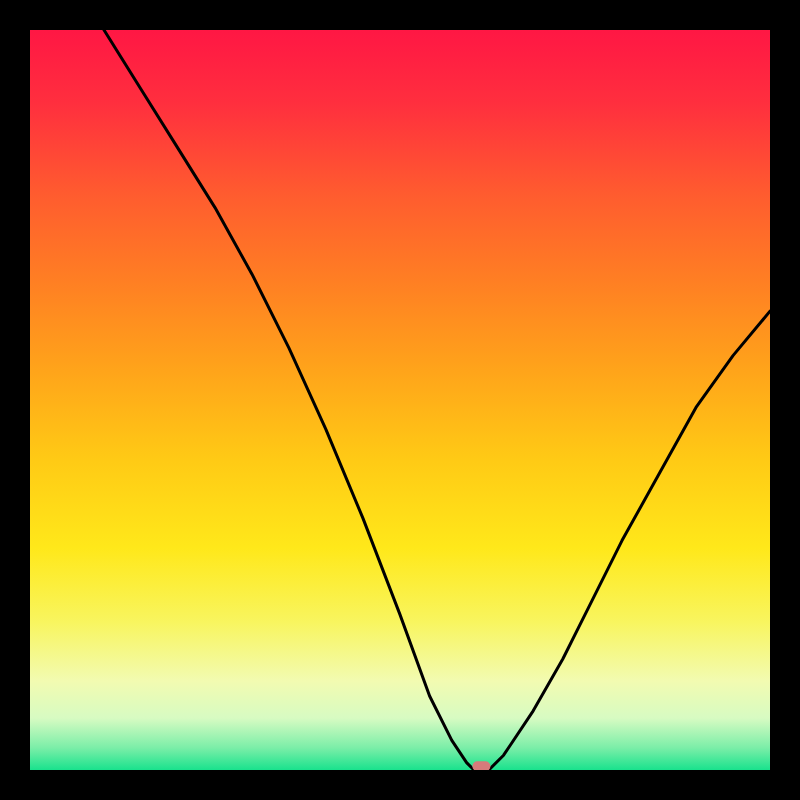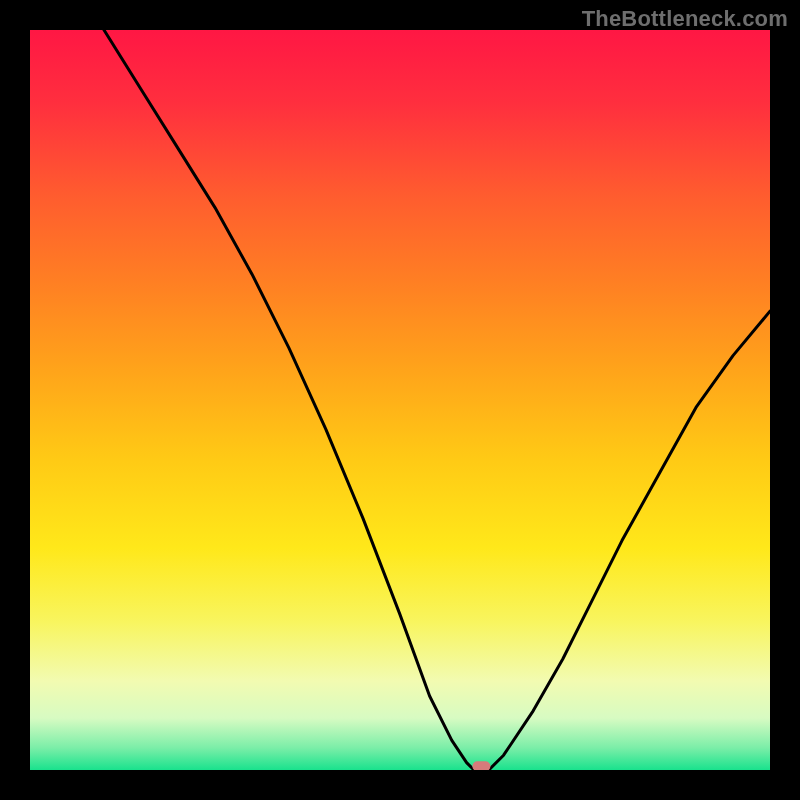--- a/index.html
+++ b/index.html
@@ -42,21 +42,20 @@
   
   .marker {
     fill: #d77b7b;
   }
 </style>
 </head>
 <body>
 
 <div class="outer">
 
-  <div class="watermark">TheBottleneck.com</div>
 
   <div class="plot">
     <svg viewBox="0 0 740 740">
       <defs>
         <linearGradient id="bg-grad" x1="0" y1="0" x2="0" y2="1">
 
         <stop offset="0.0%" stop-color="#ff1744"></stop>
             <stop offset="10.0%" stop-color="#ff2f3e"></stop>
             <stop offset="22.0%" stop-color="#ff5b2f"></stop>
             <stop offset="34.0%" stop-color="#ff7f23"></stop>

